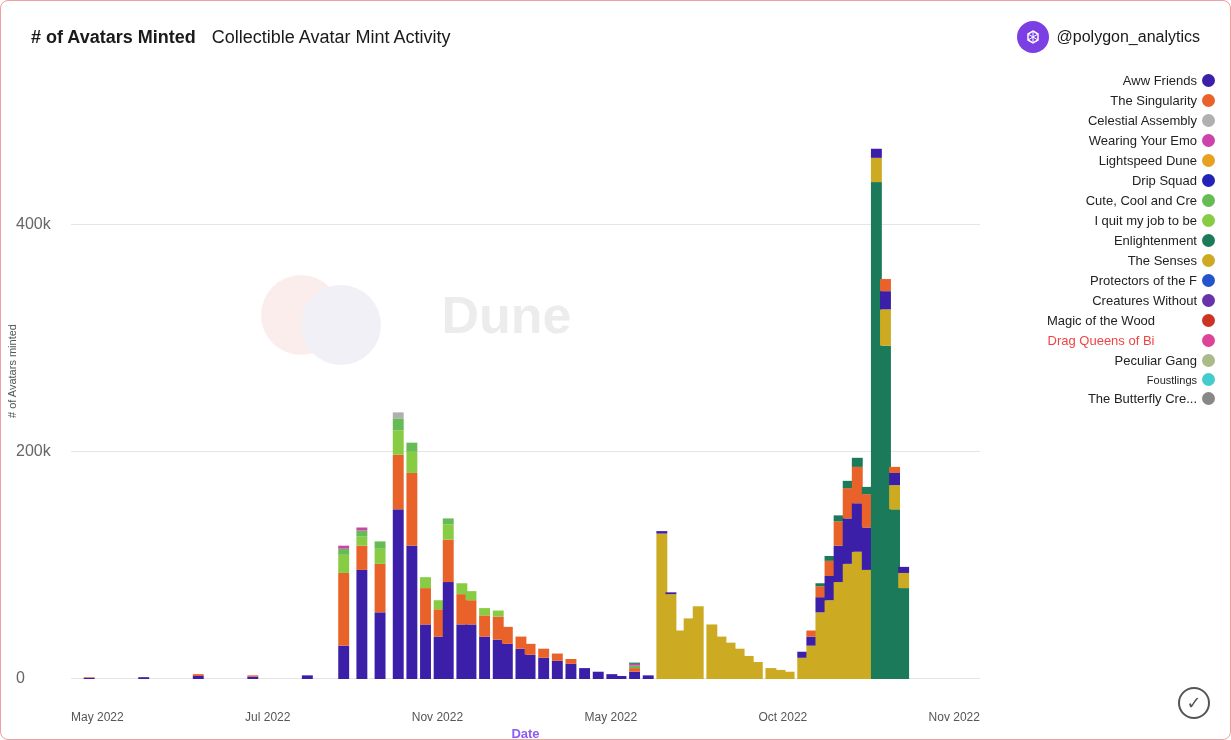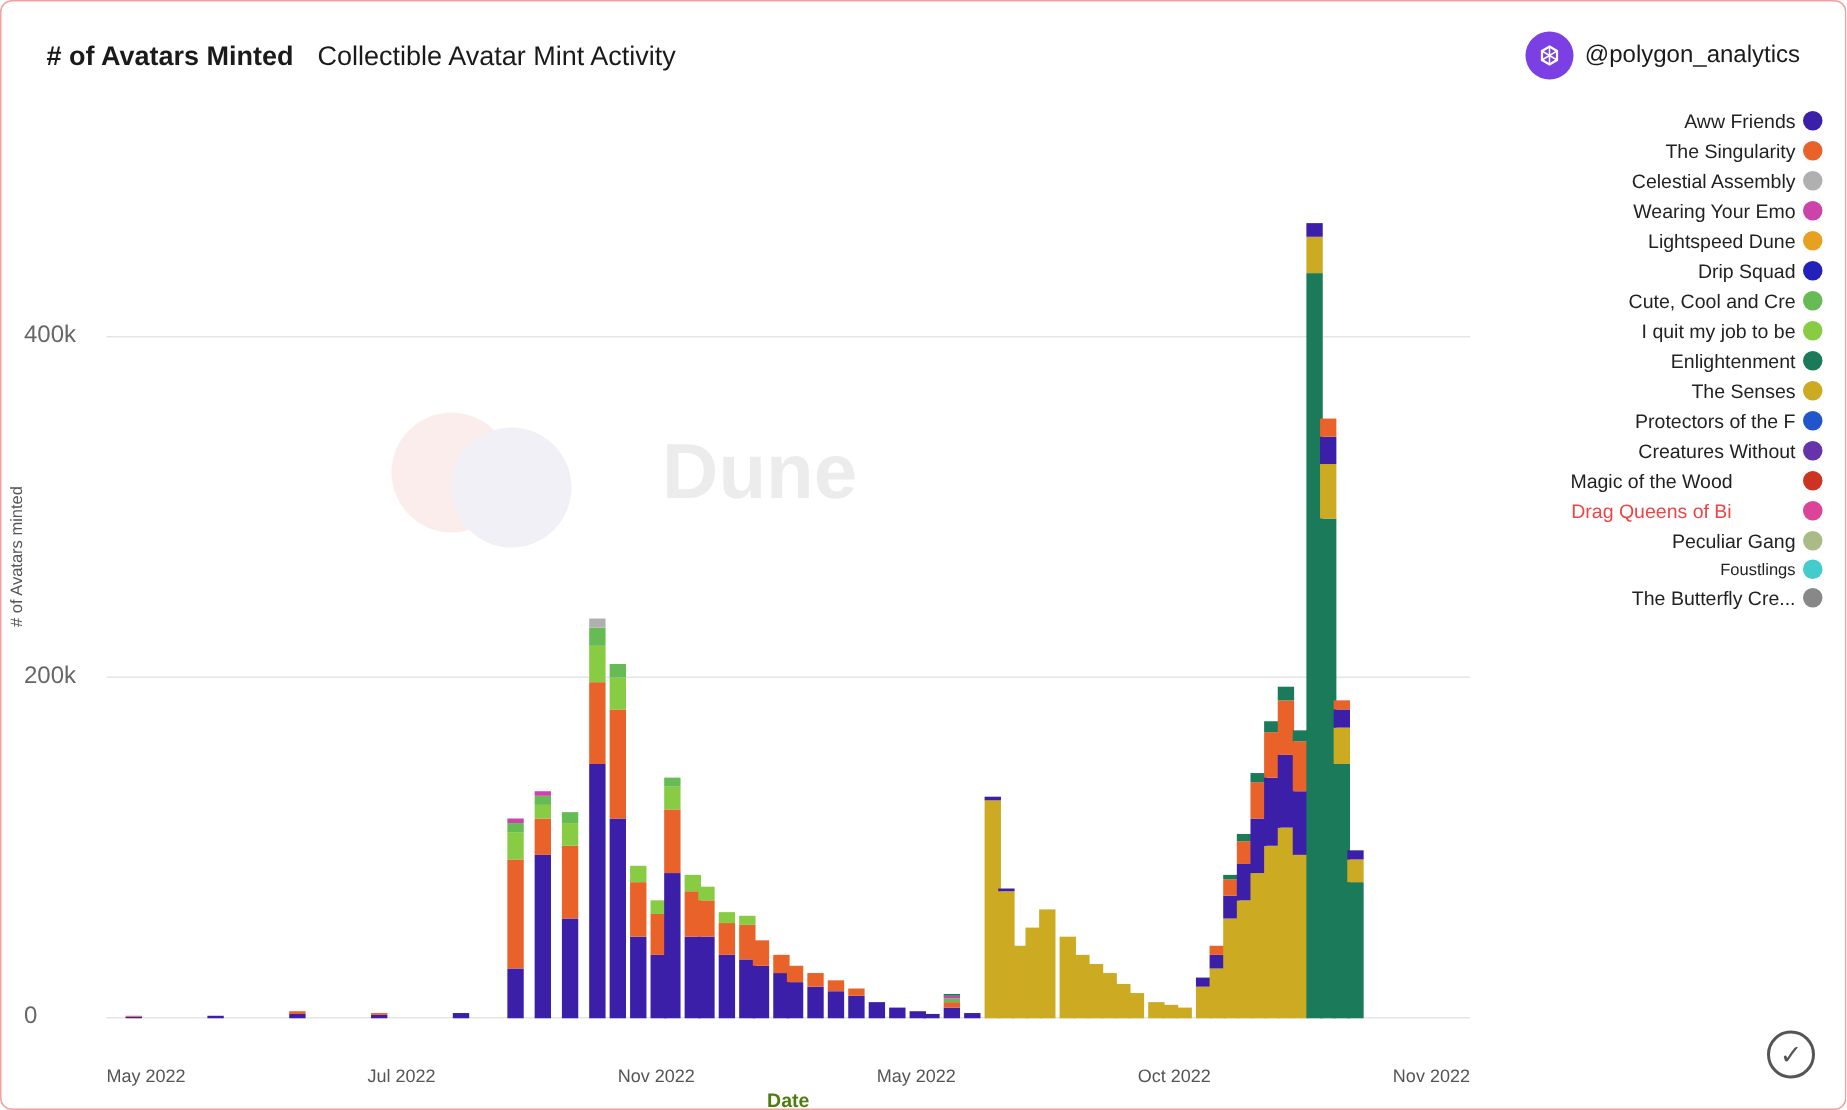--- a/index.html
+++ b/index.html
@@ -110,21 +110,21 @@
       color: #555;
       text-align: center;
     }
     .x-axis-title {
       position: absolute;
       bottom: -62px;
       left: 50%;
       transform: translateX(-50%);
       font-size: 13px;
       font-weight: 600;
-      color: #4d7c0f;
+      color: #8b5cf6;
     }
     
     .legend {
       width: 240px;
       padding: 10px 15px;
       display: flex;
       flex-direction: column;
       gap: 5px;
       overflow: hidden;
     }

